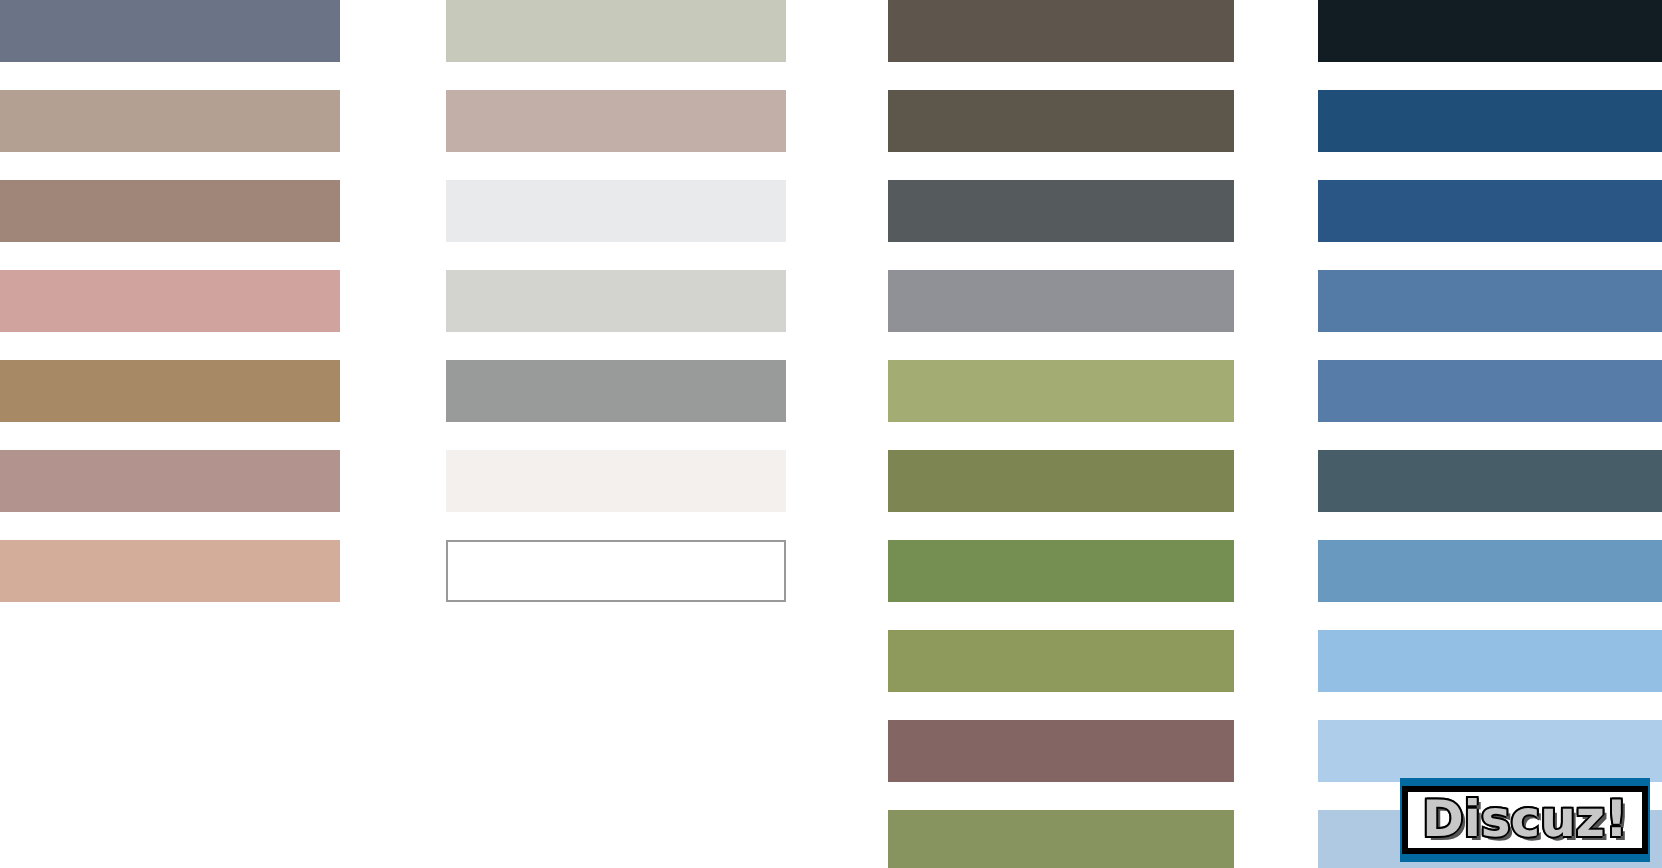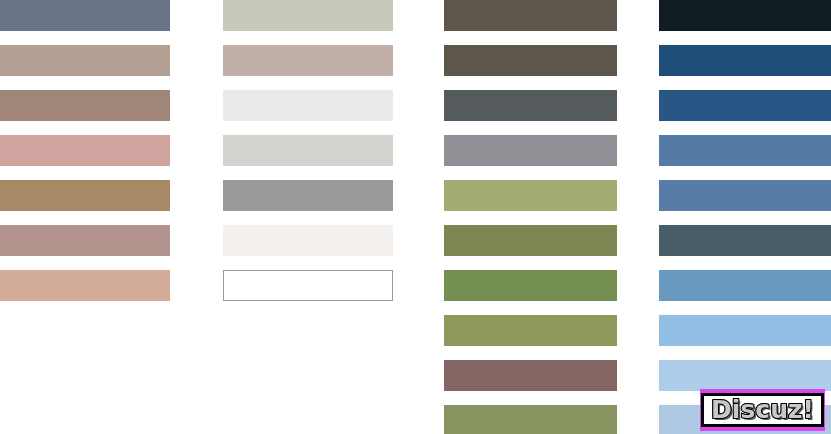--- a/index.html
+++ b/index.html
@@ -104,18 +104,18 @@
       <div class="swatch" title="#1f4e79" style="left: 0px; top: 45px; width: 172px; height: 31px; background: rgb(31, 78, 121);"></div>
       <div class="swatch" title="#2a5685" style="left: 0px; top: 90px; width: 172px; height: 31px; background: rgb(42, 86, 133);"></div>
       <div class="swatch" title="#537ba6" style="left: 0px; top: 135px; width: 172px; height: 31px; background: rgb(83, 123, 166);"></div>
       <div class="swatch" title="#587ca8" style="left: 0px; top: 180px; width: 172px; height: 31px; background: rgb(88, 124, 168);"></div>
       <div class="swatch" title="#475d68" style="left: 0px; top: 225px; width: 172px; height: 31px; background: rgb(71, 93, 104);"></div>
       <div class="swatch" title="#6a99bf" style="left: 0px; top: 270px; width: 172px; height: 31px; background: rgb(106, 153, 191);"></div>
       <div class="swatch" title="#93bfe5" style="left: 0px; top: 315px; width: 172px; height: 31px; background: rgb(147, 191, 229);"></div>
       <div class="swatch" title="#aecdea" style="left: 0px; top: 360px; width: 172px; height: 31px; background: rgb(174, 205, 234);"></div>
       <div class="swatch" title="#b0c9e3" style="left: 0px; top: 405px; width: 172px; height: 31px; background: rgb(176, 201, 227);"></div>
     </div>
-    <div id="discuz-watermark" style="left: 700px; top: 389px; background: #d946ef; text-align: right;">
+    <div id="discuz-watermark" style="left: 700px; top: 389px; background: #0369a1; text-align: right;">
     <span class="wm-inner">
       <span class="wm-text">Discuz!</span>
     </span>
   </div>
 </div>
 
 </body></html>

